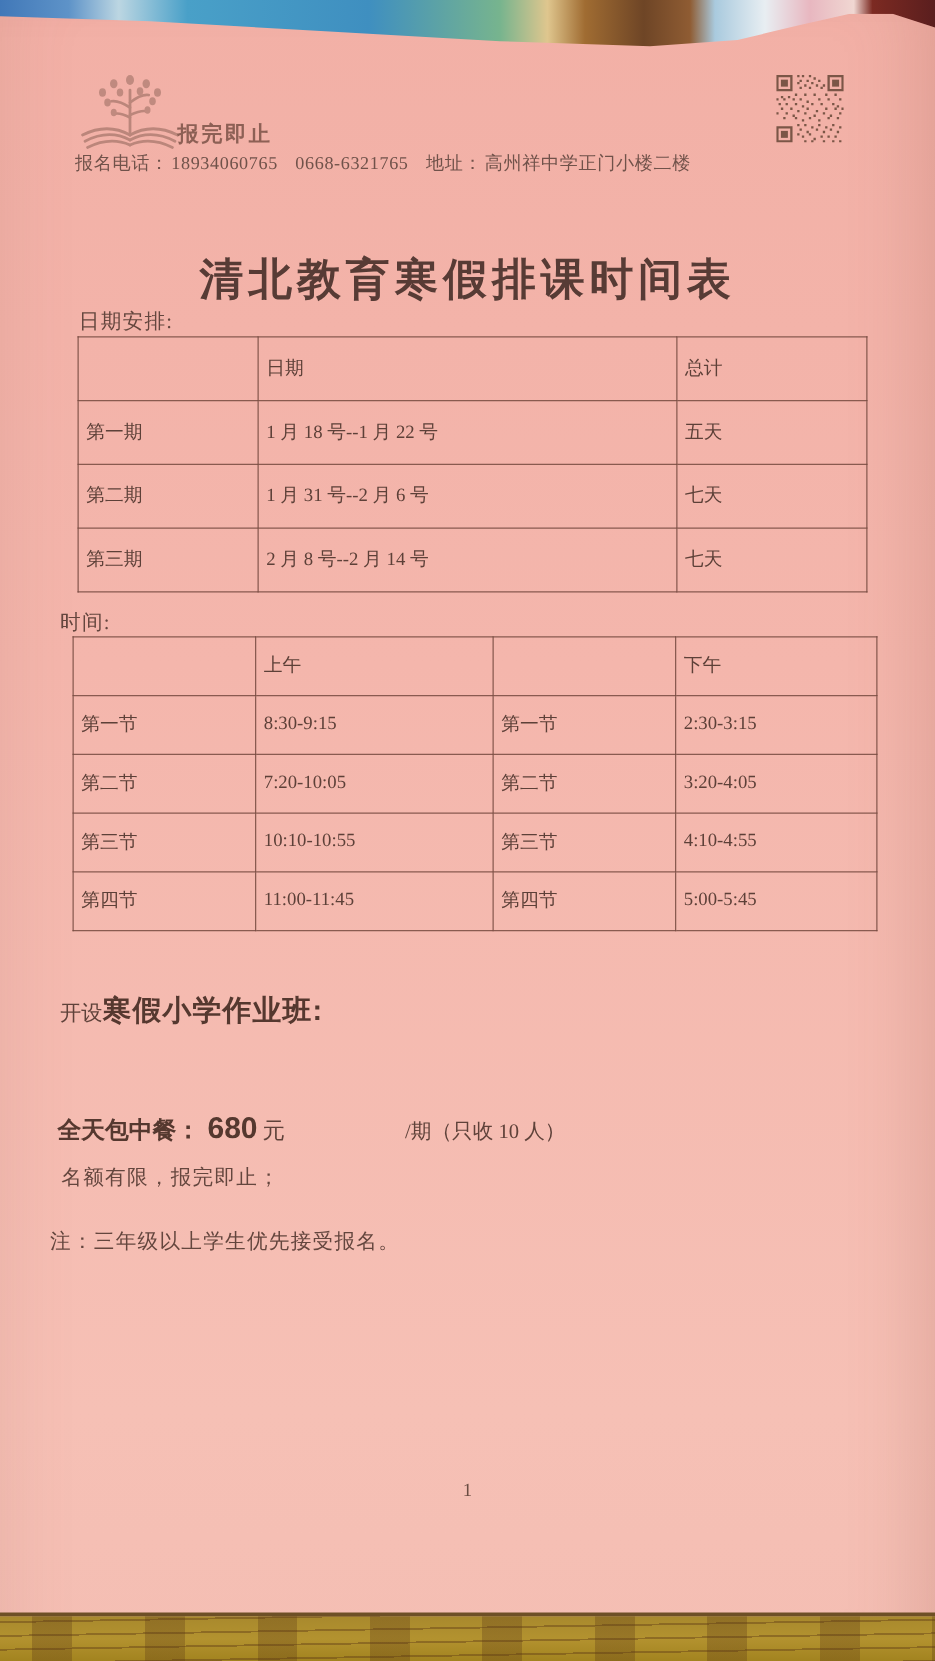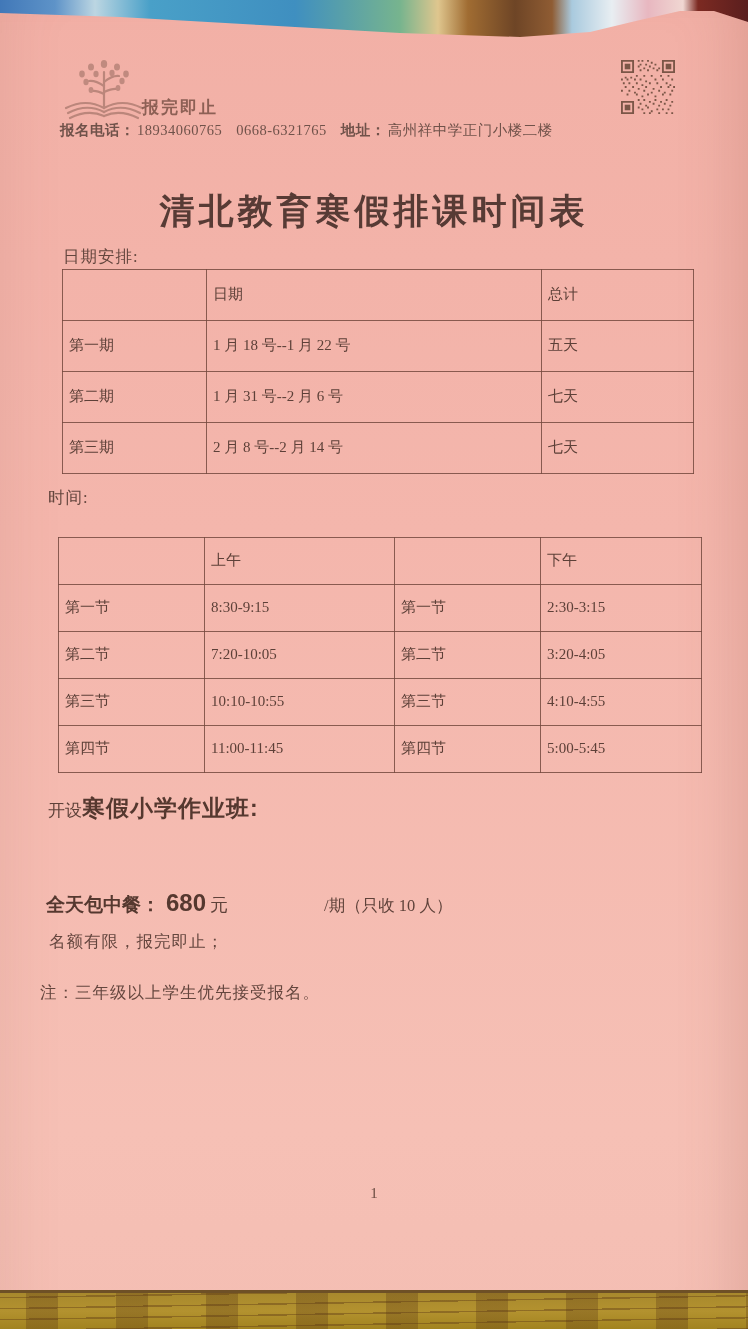--- a/index.html
+++ b/index.html
@@ -38,21 +38,21 @@
       repeating-linear-gradient(179deg, rgba(0,0,0,0) 0 4px, rgba(98,62,22,.45) 4px 5.5px, rgba(0,0,0,0) 5.5px 11px),
       linear-gradient(180deg,#a8892d 0%,#b3922f 50%,#a2831f 100%);
   }
 
   .abs{position:absolute;}
 
   
   .brand-name{font-weight:bold;font-size:17px;color:#8d6055;letter-spacing:2px;}
   .contact{font-size:14.5px;color:#70524a;letter-spacing:.5px;white-space:nowrap;}
   .contact span{margin-right:14px;}
-  .contact .lbl{margin-right:2px;font-weight:bold;}
+  .contact .lbl{margin-right:2px;}
 
   
   .doc-title{
     width:748px;text-align:center;font-size:35px;font-weight:bold;color:#573b35;
     letter-spacing:4px;
   }
 
   .section-label{font-size:16.5px;color:#64463e;letter-spacing:1px;}
 
   table{border-collapse:collapse;table-layout:fixed;background:transparent;}
@@ -141,21 +141,21 @@
             <rect x="2" y="2" width="3" height="3"></rect>
           <path fill-rule="evenodd" d="M22 0h7v7h-7zM23 1v5h5v-5z"></path>
             <rect x="24" y="2" width="3" height="3"></rect>
           <path fill-rule="evenodd" d="M0 22h7v7H0zM1 23v5h5v-5z"></path>
             <rect x="2" y="24" width="3" height="3"></rect>
           <path d="M9 0h1v1H9zM11 0h1v1h-1zM14 0h1v1h-1zM16 1h1v1h-1zM10 2h1v1h-1zM13 2h1v1h-1zM18 2h1v1h-1zM9 3h1v1H9zM15 3h1v1h-1zM12 4h1v1h-1zM17 4h1v1h-1zM20 4h1v1h-1zM10 5h1v1h-1zM14 5h1v1h-1zM19 5h1v1h-1zM8 8h1v1H8zM12 8h1v1h-1zM16 8h1v1h-1zM21 8h1v1h-1zM25 8h1v1h-1zM2 9h1v1H2zM5 9h1v1H5zM0 10h1v1H0zM3 10h1v1H3zM7 10h1v1H7zM10 10h1v1h-1zM18 10h1v1h-1zM22 10h1v1h-1zM27 10h1v1h-1zM13 11h1v1h-1zM1 12h1v1H1zM4 12h1v1H4zM8 12h1v1H8zM15 12h1v1h-1zM19 12h1v1h-1zM24 12h1v1h-1zM11 13h1v1h-1zM26 13h1v1h-1zM2 14h1v1H2zM6 14h1v1H6zM13 14h1v1h-1zM21 14h1v1h-1zM25 14h1v1h-1zM28 14h1v1h-1zM9 15h1v1H9zM17 15h1v1h-1zM0 16h1v1H0zM4 16h1v1H4zM12 16h1v1h-1zM20 16h1v1h-1zM27 16h1v1h-1zM7 17h1v1H7zM16 17h1v1h-1zM23 17h1v1h-1zM3 18h1v1H3zM8 18h1v1H8zM14 18h1v1h-1zM22 18h1v1h-1zM26 18h1v1h-1zM11 19h1v1h-1zM18 19h1v1h-1zM9 21h1v1H9zM12 21h1v1h-1zM18 21h1v1h-1zM24 21h1v1h-1zM15 22h1v1h-1zM21 22h1v1h-1zM27 22h1v1h-1zM10 23h1v1h-1zM17 23h1v1h-1zM23 23h1v1h-1zM13 24h1v1h-1zM20 24h1v1h-1zM26 24h1v1h-1zM9 25h1v1H9zM14 25h1v1h-1zM11 26h1v1h-1zM19 26h1v1h-1zM22 26h1v1h-1zM25 26h1v1h-1zM16 27h1v1h-1zM12 28h1v1h-1zM15 28h1v1h-1zM20 28h1v1h-1zM24 28h1v1h-1zM27 28h1v1h-1z"></path>
         </g>
       </svg>
     </div>
 
-    <div class="abs doc-title" style="left:0;top:188px;">清北教育寒假排课时间表</div>
+    <div class="abs doc-title" style="left:0;top:200px;">清北教育寒假排课时间表</div>
 
     <div class="abs section-label" style="left:63px;top:246px;">日期安排:</div>
 
     <table class="abs t1" style="left:62px;top:269px;width:631px;">
       <colgroup>
           <col style="width:144px">
           <col style="width:335px">
           <col style="width:152px">
         </colgroup>
       <tbody>
@@ -177,21 +177,21 @@
       <tr>
         <td>第三期</td>
         <td>2 月 8 号--2 月 14 号</td>
         <td>七天</td>
       </tr>
     </tbody>
       </table>
 
     <div class="abs section-label" style="left:48px;top:487px;">时间:</div>
 
-    <table class="abs t2" style="left:58px;top:509px;width:643px;margin-top:28px;">
+    <table class="abs t2" style="left:58px;top:509px;width:643px;">
       <colgroup>
           <col style="width:146px">
           <col style="width:190px">
           <col style="width:146px">
           <col style="width:161px">
         </colgroup>
       <tbody>
           <tr>
         <td></td>
         <td>上午</td>

